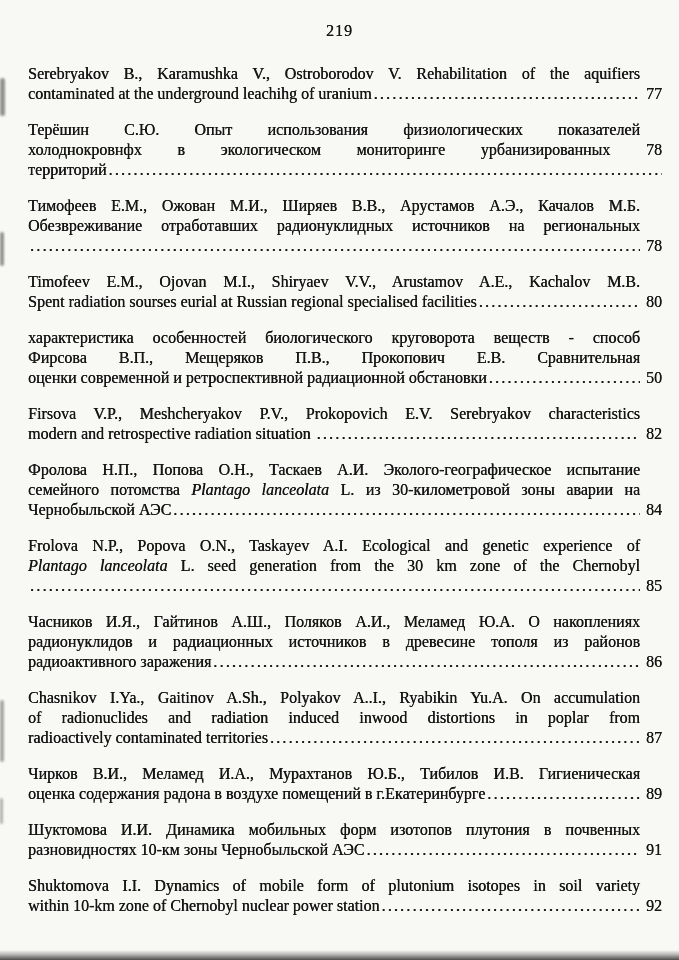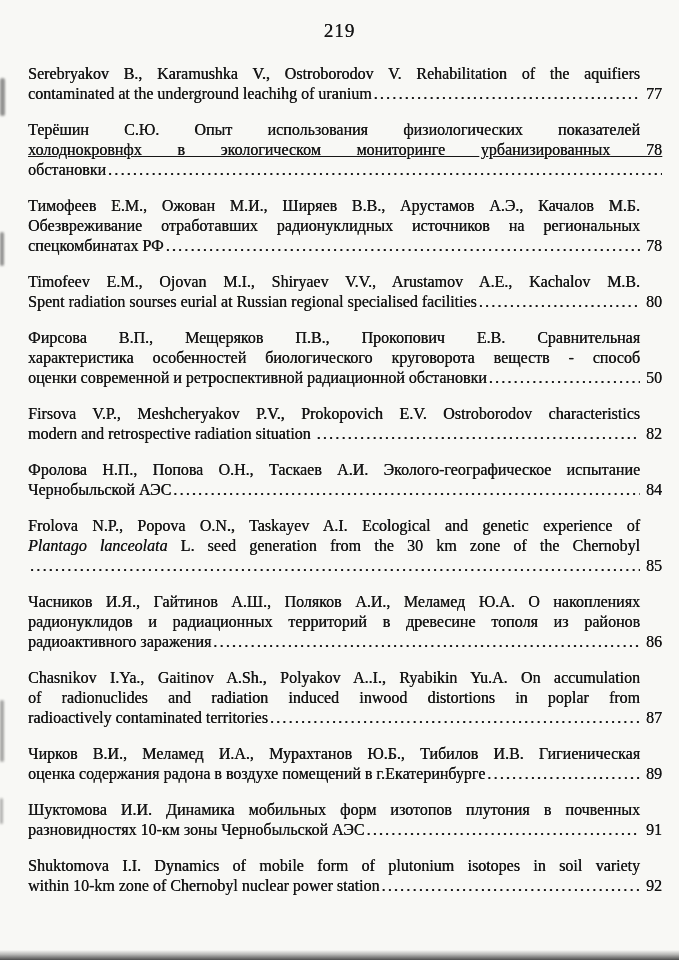--- a/index.html
+++ b/index.html
@@ -8,40 +8,40 @@
     overflow: hidden;
   }
   body {
     position: relative;
     background: #f8f8f5;
     color: #161616;
     font-family: "Liberation Serif", "DejaVu Serif", serif;
   }
   .page-num-top {
     text-align: center;
-    font-size: 19px;
+    font-size: 16px;
     line-height: 22px;
     padding-top: 20px;
     letter-spacing: 1px;
     text-shadow: 0.3px 0 0 currentColor;
   }
   .toc {
     position: absolute;
     left: 28px; right: 17px; top: 64px;
     font-size: 16px;
     line-height: 20px;
     text-shadow: 0.3px 0 0 currentColor;
   }
   .entry { margin-bottom: 16px; }
   .line.just {
     text-align: justify;
     text-align-last: justify;
     padding-right: 22px;
   }
-  .line.just.full { padding-right: 0; text-decoration: underline; }
+  .line.just.full { padding-right: 0; }
   .line.last {
     display: flex;
     align-items: flex-end;
   }
   .txt { flex: 0 0 auto; white-space: pre; }
   .dots {
     flex: 1 1 auto;
     min-width: 0;
     overflow: hidden;
     white-space: nowrap;
@@ -84,77 +84,77 @@
       <div class="line last">
         <span class="txt"><span>contaminated at the underground leachihg of uranium</span></span>
         <span class="dots">................................................................................................................................................................................................................................................</span>
         <span class="pg">77</span>
       </div>
     </div>
     <div class="entry">
       <div class="line just"><span>Терёшин С.Ю. Опыт использования физиологических показателей</span></div>
       <div class="line just full"><span>холоднокровнфх в экологическом мониторинге урбанизированных</span> <span class="pg-inline">78</span></div>
       <div class="line last">
-        <span class="txt"><span>обстановки</span></span>
+        <span class="txt"><span>территорий</span></span>
         <span class="dots">................................................................................................................................................................................................................................................</span>
       </div>
     </div>
     <div class="entry">
       <div class="line just"><span>Тимофеев Е.М., Ожован М.И., Ширяев В.В., Арустамов А.Э., Качалов М.Б.</span></div>
       <div class="line just"><span>Обезвреживание отработавших радионуклидных источников на региональных</span></div>
       <div class="line last">
-        <span class="txt"><span>спецкомбинатах РФ</span></span>
         <span class="dots">................................................................................................................................................................................................................................................</span>
         <span class="pg">78</span>
       </div>
     </div>
     <div class="entry">
       <div class="line just"><span>Timofeev E.M., Ojovan M.I., Shiryaev V.V., Arustamov A.E., Kachalov M.B.</span></div>
       <div class="line last">
         <span class="txt"><span>Spent radiation sourses eurial at Russian regional specialised facilities</span></span>
         <span class="dots">................................................................................................................................................................................................................................................</span>
         <span class="pg">80</span>
       </div>
     </div>
     <div class="entry">
+      <div class="line just"><span>характеристика особенностей биологического круговорота веществ - способ</span></div>
       <div class="line just"><span>Фирсова В.П., Мещеряков П.В., Прокопович Е.В. Сравнительная</span></div>
-      <div class="line just"><span>характеристика особенностей биологического круговорота веществ - способ</span></div>
       <div class="line last">
         <span class="txt"><span>оценки современной и ретроспективной радиационной обстановки</span></span>
         <span class="dots">................................................................................................................................................................................................................................................</span>
         <span class="pg">50</span>
       </div>
     </div>
     <div class="entry">
-      <div class="line just"><span>Firsova V.P., Meshcheryakov P.V., Prokopovich E.V. Ostroborodov characteristics</span></div>
+      <div class="line just"><span>Firsova V.P., Meshcheryakov P.V., Prokopovich E.V. Serebryakov characteristics</span></div>
       <div class="line last">
         <span class="txt"><span>modern and retrospective radiation situation </span></span>
         <span class="dots">................................................................................................................................................................................................................................................</span>
         <span class="pg">82</span>
       </div>
     </div>
     <div class="entry">
       <div class="line just"><span>Фролова Н.П., Попова О.Н., Таскаев А.И. Эколого-географическое испытание</span></div>
+      <div class="line just"><span>семейного потомства </span><span class="it">Plantago lanceolata</span><span> L. из 30-километровой зоны аварии на</span></div>
       <div class="line last">
         <span class="txt"><span>Чернобыльской АЭС</span></span>
         <span class="dots">................................................................................................................................................................................................................................................</span>
         <span class="pg">84</span>
       </div>
     </div>
     <div class="entry">
       <div class="line just"><span>Frolova N.P., Popova O.N., Taskayev A.I. Ecological and genetic experience of</span></div>
       <div class="line just"><span class="it">Plantago lanceolata</span><span> L. seed generation from the 30 km zone of the Chernobyl</span></div>
       <div class="line last">
         <span class="dots">................................................................................................................................................................................................................................................</span>
         <span class="pg">85</span>
       </div>
     </div>
     <div class="entry">
       <div class="line just"><span>Часников И.Я., Гайтинов А.Ш., Поляков А.И., Меламед Ю.А. О накоплениях</span></div>
-      <div class="line just"><span>радионуклидов и радиационных территорий в древесине тополя из районов</span></div>
+      <div class="line just"><span>радионуклидов и радиационных источников в древесине тополя из районов</span></div>
       <div class="line last">
         <span class="txt"><span>радиоактивного заражения</span></span>
         <span class="dots">................................................................................................................................................................................................................................................</span>
         <span class="pg">86</span>
       </div>
     </div>
     <div class="entry">
       <div class="line just"><span>Chasnikov I.Ya., Gaitinov A.Sh., Polyakov A..I., Ryabikin Yu.A. On accumulation</span></div>
       <div class="line just"><span>of radionuclides and radiation induced inwood distortions in poplar from</span></div>
       <div class="line last">

